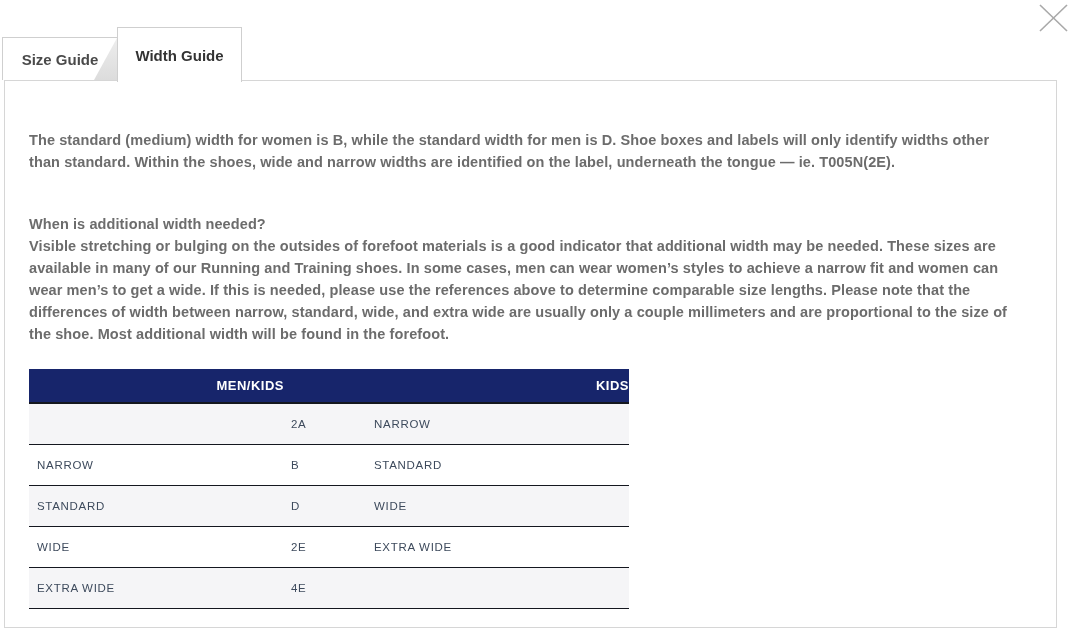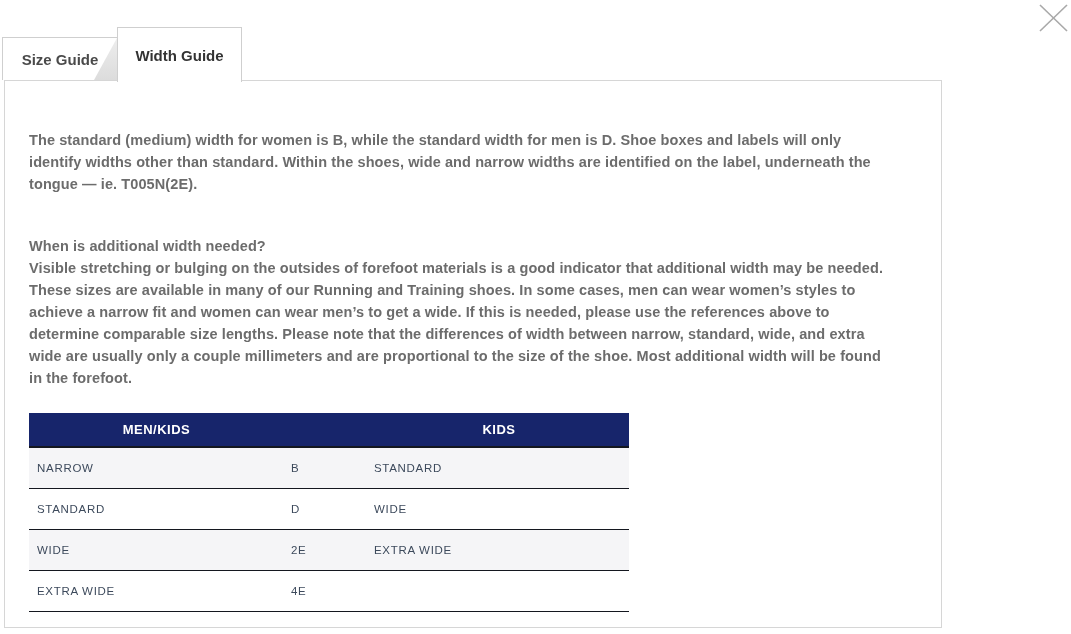--- a/index.html
+++ b/index.html
@@ -47,21 +47,21 @@
     clip-path:polygon(100% 0, 100% 100%, 0 100%);
   }
   .tab-width{
     left:117px;top:27px;width:125px;height:55px;
     z-index:3;
     color:#333;
   }
   
   .panel{
     position:absolute;
-    left:4px;top:80px;width:938px;height:548px;
+    left:4px;top:80px;width:1053px;height:548px;
     background:#fff;
     border:1px solid var(--panel-border);
     z-index:2;
   }
   .panel-inner{
     padding:48px 44px 0 24px;
   }
   .copy{
     font-size:14.5px;line-height:22px;
     font-weight:600;
@@ -79,21 +79,21 @@
   }
   .width-table col.c1{width:255px;}
   .width-table col.c2{width:85px;}
   .width-table col.c3{width:260px;}
   .width-table thead th{
     background:var(--navy);
     color:#fff;
     font-size:13px;font-weight:bold;
     letter-spacing:.5px;
     height:34px;
-    text-align:center;
+    text-align:right;
     border-bottom:2px solid var(--line);
   }
   .width-table tbody td{
     height:41px;
     font-size:11.5px;
     letter-spacing:.7px;
     color:var(--cell-text);
     border-bottom:1.5px solid var(--line);
     vertical-align:middle;
     padding-left:8px;
@@ -139,20 +139,25 @@
           </colgroup>
         <thead>
           <tr>
             <th>MEN/KIDS</th>
             <th></th>
             <th>KIDS</th>
           </tr>
         </thead>
         <tbody>
           <tr>
+            <td></td>
+            <td>2A</td>
+            <td>NARROW</td>
+          </tr>
+          <tr>
             <td>NARROW</td>
             <td>B</td>
             <td>STANDARD</td>
           </tr>
           <tr>
             <td>STANDARD</td>
             <td>D</td>
             <td>WIDE</td>
           </tr>
           <tr>

